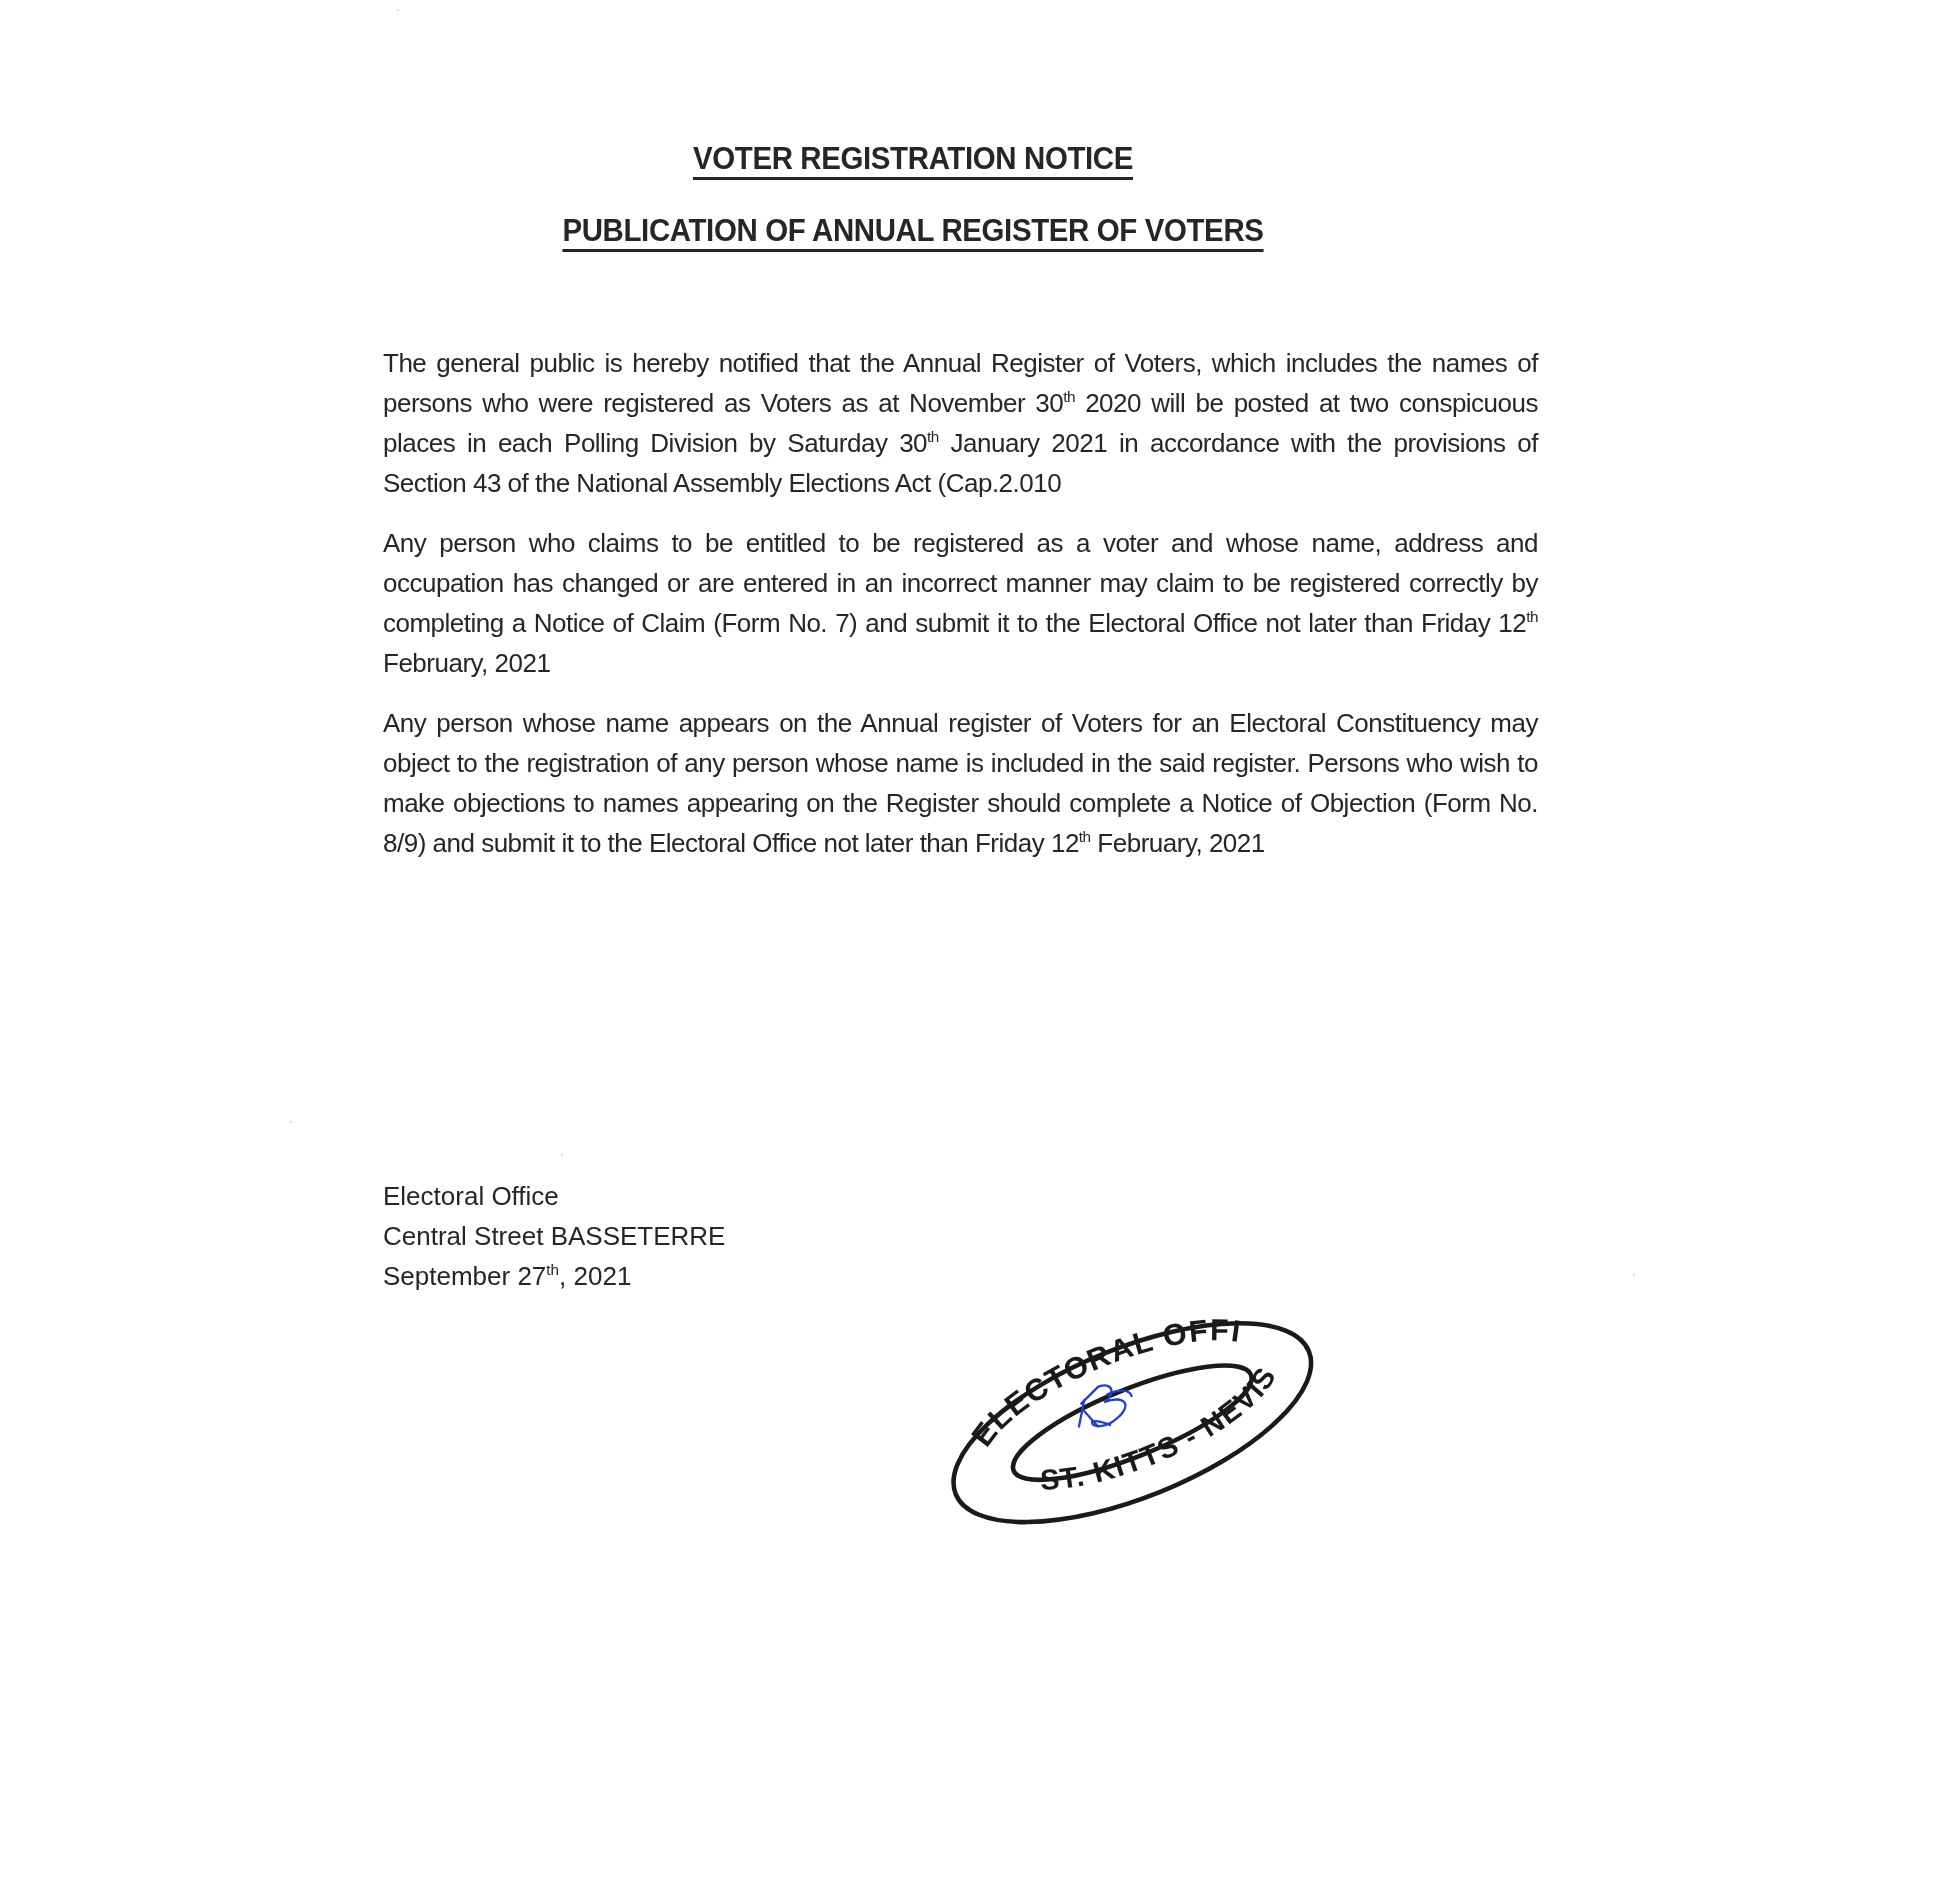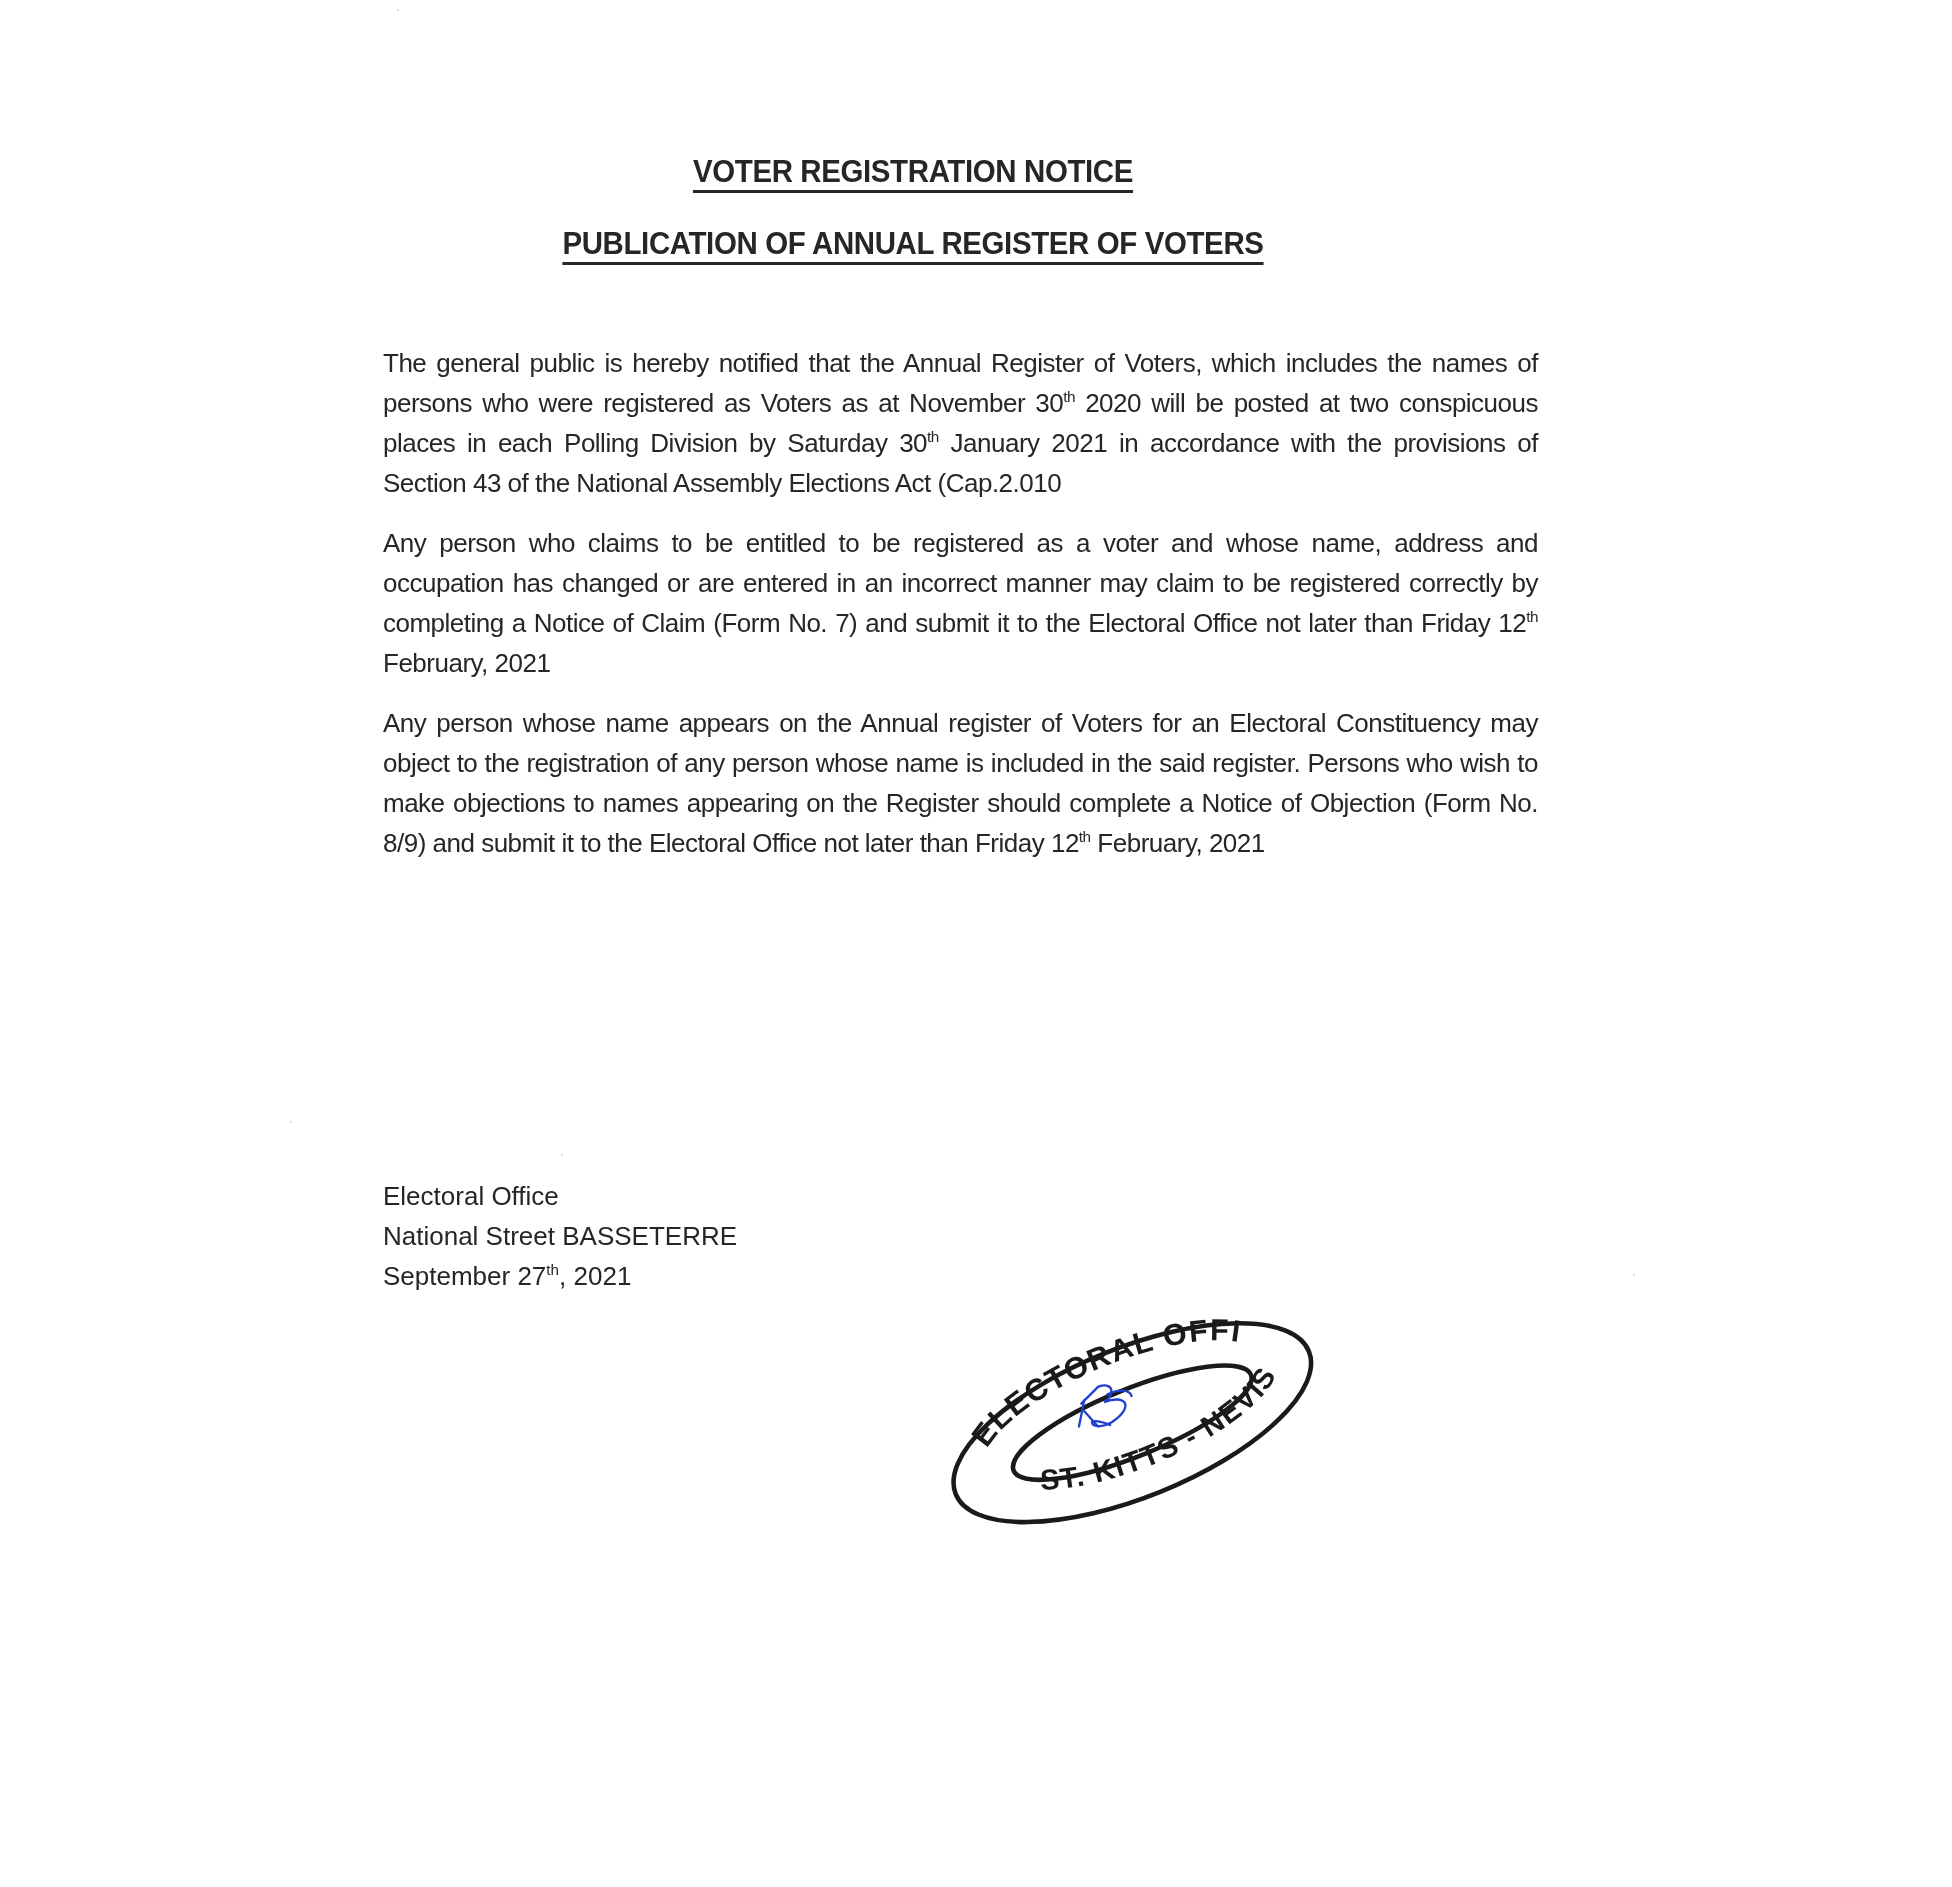--- a/index.html
+++ b/index.html
@@ -12,21 +12,21 @@
       height: 1887px;
       position: relative;
       overflow: hidden;
       font-family: "Liberation Sans", sans-serif;
       color: #222222;
     }
     .headings {
       position: absolute;
       left: 0;
       width: 1826px;
-      top: 150px;
+      top: 137px;
       text-align: center;
     }
     .heading {
       font-family: "Liberation Sans", sans-serif;
       font-weight: bold;
       font-size: 32px;
       text-decoration: underline;
       text-decoration-thickness: 3.1px;
       text-underline-offset: 7.6px;
       color: #262626;
@@ -94,21 +94,21 @@
 
 
   <p class="para"><span>Any person who claims to be entitled to be registered as a voter and whose name, address and occupation has changed or are entered in an incorrect manner may claim to be registered correctly by completing a Notice of Claim (Form No. 7) and submit it to the Electoral Office not later than Friday 12</span><sup>th</sup><span> February, 2021</span></p>
 
   <p class="para"><span>Any person whose name appears on the Annual register of Voters for an Electoral Constituency may object to the registration of any person whose name is included in the said register.  Persons who wish to make objections to names appearing on the Register should complete a Notice of Objection (Form No. 8/9) and submit it to the Electoral Office not later than Friday 12</span><sup>th</sup><span> February, 2021</span></p>
 
 </div>
 
 <div class="signoff">
   <div>Electoral Office</div>
-  <div>National Street BASSETERRE</div>
+  <div>Central Street BASSETERRE</div>
   <div><span>September 27</span><sup>th</sup><span>, 2021</span></div>
 </div>
 
 <svg class="stamp" viewBox="0 0 560 340" xmlns="http://www.w3.org/2000/svg">
   <defs>
     <path id="topArc" d="M 90 210 A 200 70 -22 0 1 430 60" fill="none"></path>
     <path id="botArc" d="M 135 250 A 200 70 -22 0 0 470 110" fill="none"></path>
   </defs>
   <g transform="rotate(-22 285 165)">
     <ellipse cx="285" cy="165" rx="250" ry="98" fill="none" stroke="#1a1a1a" stroke-width="6"></ellipse>

